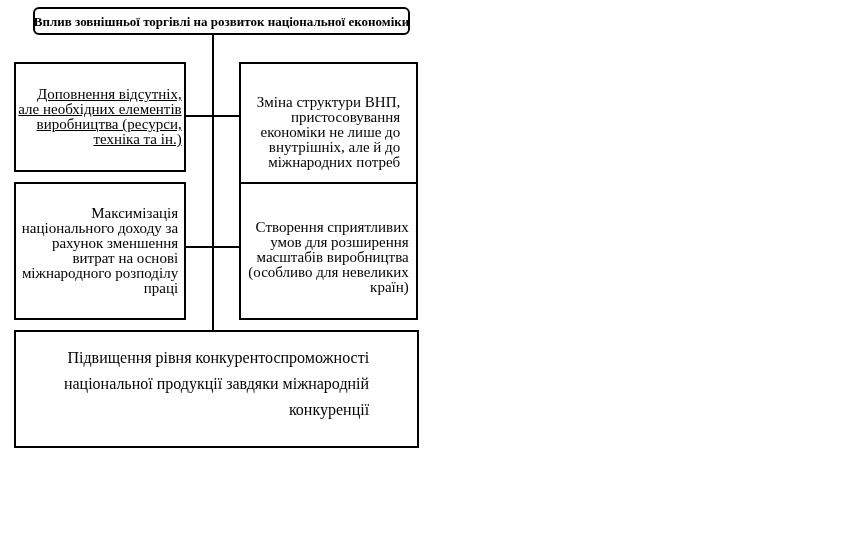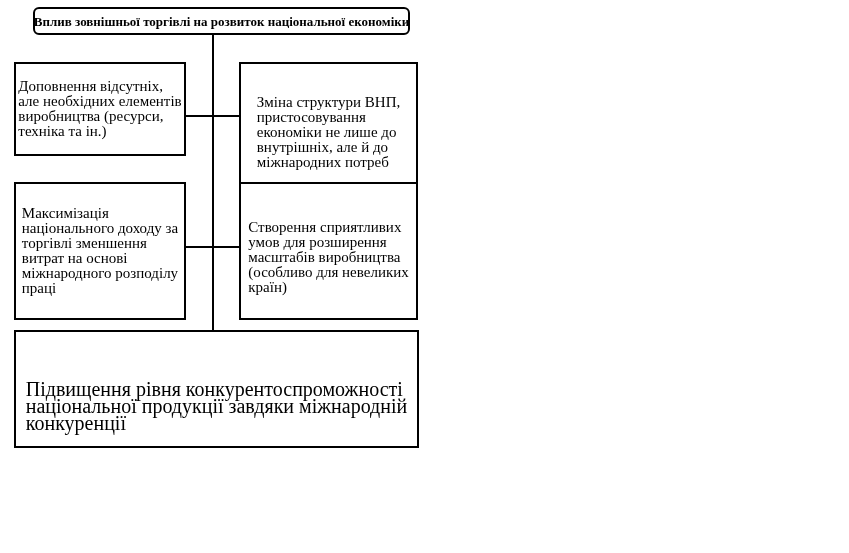--- a/index.html
+++ b/index.html
@@ -17,55 +17,54 @@
     overflow: hidden;
   }
   .box {
     position: absolute;
     box-sizing: border-box;
     border: 2px solid #000000;
     background: #ffffff;
     display: flex;
     justify-content: center;
     align-items: center;
-    text-align: left;
+    text-align: right;
   }
   .box .txt {
     white-space: pre-line;
     font-size: 15px;
     line-height: 15px;
   }
   .title-box {
     left: 33px; top: 7px;
     width: 377px; height: 28px;
     border-radius: 6px;
   }
   .title-box .txt {
     font-weight: bold;
     font-size: 13px;
     line-height: 13px;
     white-space: nowrap;
   }
-  .box-tl { left: 14px;  top: 62px;  width: 172px; height: 94px; }
+  .box-tl { left: 14px;  top: 62px;  width: 172px; height: 110px; text-decoration: underline; }
   .box-tr { left: 239px; top: 62px;  width: 179px; height: 140px; }
   .box-ml { left: 14px;  top: 182px; width: 172px; height: 138px; }
   .box-mr {
     left: 239px; top: 182px; width: 179px; height: 138px;
     align-items: flex-start;
     padding-top: 36px;
   }
   .box-bottom {
     left: 14px; top: 330px; width: 405px; height: 118px;
     align-items: flex-start;
     padding-top: 13px;
   }
   .box-bottom .txt {
-    font-size: 20px;
-    line-height: 17px;
-    margin-top: 36px;
+    font-size: 16px;
+    line-height: 26px;
   }
   .connector {
     position: absolute;
     background: #000000;
   }
   .v-line  { left: 212px; top: 35px;  width: 2px;  height: 295px; }
   .h-line1 { left: 186px; top: 115px; width: 53px; height: 2px; }
   .h-line2 { left: 186px; top: 246px; width: 53px; height: 2px; }
 </style>
 </head>
@@ -92,21 +91,21 @@
     <span class="txt">Зміна структури ВНП,
 пристосовування
 економіки не лише до
 внутрішніх, але й до
 міжнародних потреб</span>
   </div>
 
   <div class="box box-ml">
     <span class="txt">Максимізація
 національного доходу за
-торгівлі зменшення
+рахунок зменшення
 витрат на основі
 міжнародного розподілу
 праці</span>
   </div>
 
   <div class="box box-mr">
     <span class="txt">Створення сприятливих
 умов для розширення
 масштабів виробництва
 (особливо для невеликих

